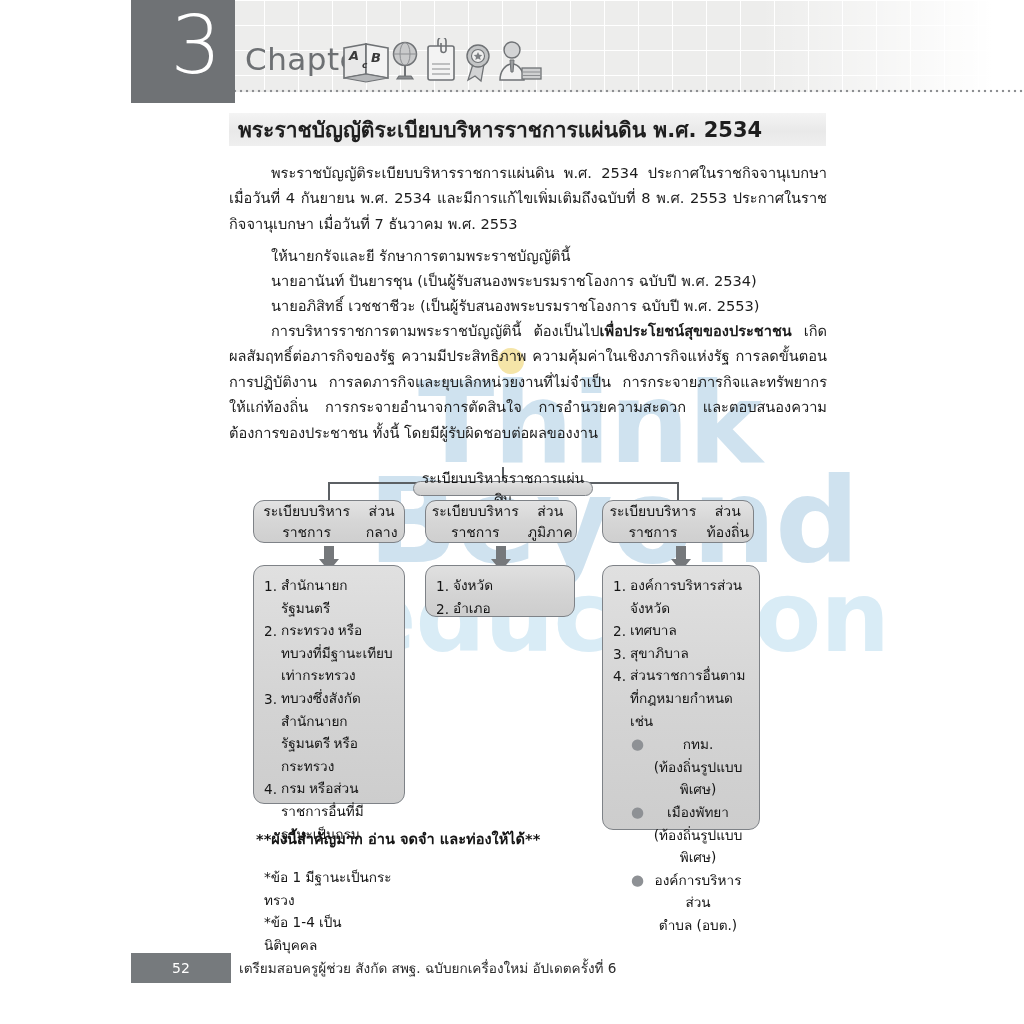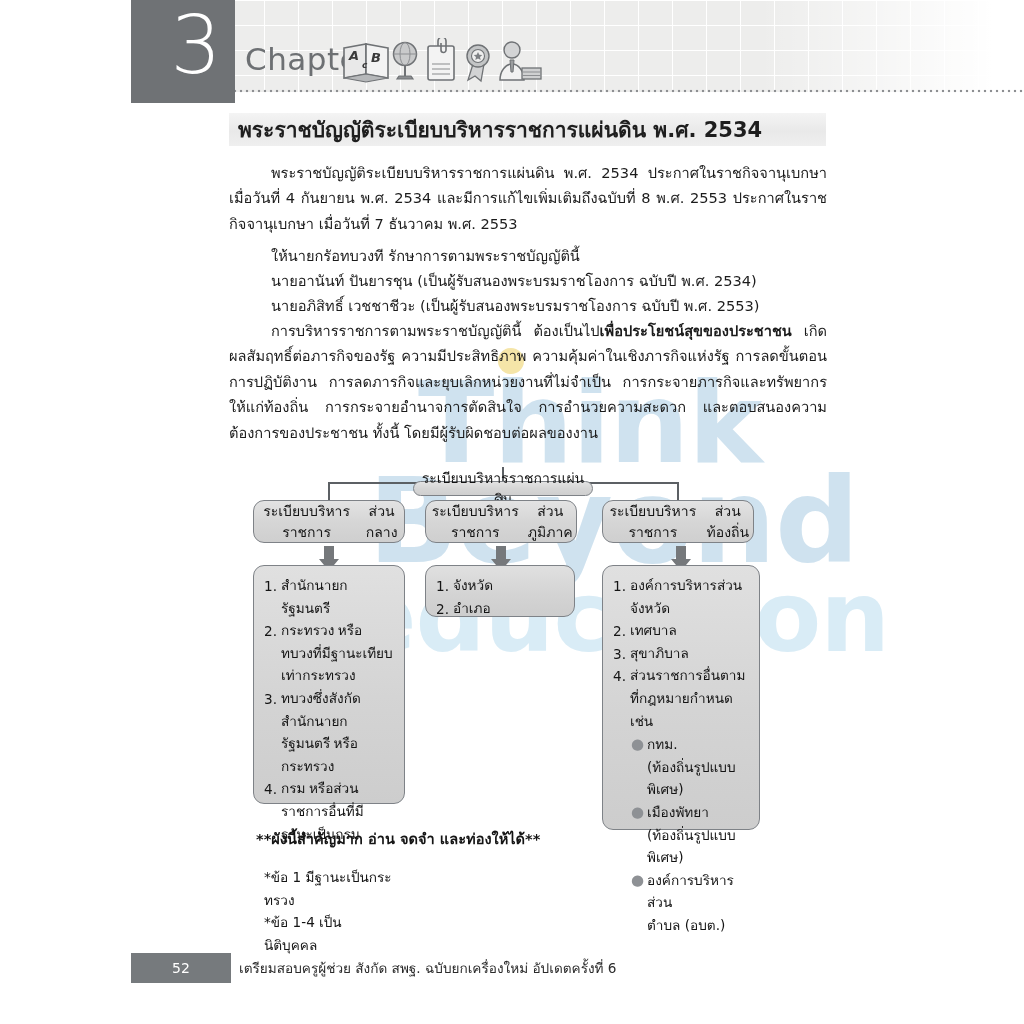--- a/index.html
+++ b/index.html
@@ -145,21 +145,21 @@
   }
   #leaf-1{ left:253px; top:565px; width:152px; height:239px; }
   #leaf-2{ left:425px; top:565px; width:150px; height:52px; }
   #leaf-3{ left:602px; top:565px; width:158px; height:265px; }
 
   .li{ display:flex; }
   .li .num{ width:17px; flex:0 0 17px; }
   .li .txt{ flex:1;font-family:Liberation Serif, serif; }
   .sub{ display:flex; padding-left:18px; }
   .sub .bul{ width:16px; flex:0 0 16px; color:#8e9195; font-size:15px; line-height:22.6px;}
-  .sub .txt{ flex:1; }
+  .sub .txt{ flex:1;text-align:center; }
   .note-star{ margin-top:2px; }
 
   
   .conn{ position:absolute; background:#5c6064; }
 
   
   .arrow{ position:absolute; width:22px; height:26px; }
 
   
   #diagram-caption{
@@ -249,21 +249,21 @@
         <line x1="180" y1="37.5" x2="199" y2="37.5" stroke="#8d8f92" stroke-width="1"></line>
       </g>
     </svg>
   </div>
 
   <div id="heading-bar"></div>
   <div id="heading-text">พระราชบัญญัติระเบียบบริหารราชการแผ่นดิน พ.ศ. 2534</div>
 
   <div class="para ind" style="top:160px;">พระราชบัญญัติระเบียบบริหารราชการแผ่นดิน พ.ศ. 2534 ประกาศในราชกิจจานุเบกษา เมื่อวันที่ 4 กันยายน พ.ศ. 2534 และมีการแก้ไขเพิ่มเติมถึงฉบับที่ 8 พ.ศ. 2553 ประกาศในราชกิจจานุเบกษา เมื่อวันที่ 7 ธันวาคม พ.ศ. 2553</div>
 
-  <div class="line ind" style="top:243px;">ให้นายกรัอทบวงที รักษาการตามพระราชบัญญัตินี้</div>
+  <div class="line ind" style="top:243px;">ให้นายกรัจและยี รักษาการตามพระราชบัญญัตินี้</div>
   <div class="line ind" style="top:268px;">นายอานันท์ ปันยารชุน (เป็นผู้รับสนองพระบรมราชโองการ ฉบับปี พ.ศ. 2534)</div>
   <div class="line ind" style="top:293px;">นายอภิสิทธิ์ เวชชาชีวะ (เป็นผู้รับสนองพระบรมราชโองการ ฉบับปี พ.ศ. 2553)</div>
 
   <div class="para ind" style="top:318px;"><span>การบริหารราชการตามพระราชบัญญัตินี้ ต้องเป็นไป</span><b class="hl">เพื่อประโยชน์สุขของประชาชน</b><span> เกิดผลสัมฤทธิ์ต่อภารกิจของรัฐ  ความมีประสิทธิภาพ  ความคุ้มค่าในเชิงภารกิจแห่งรัฐ  การลดขั้นตอนการปฏิบัติงาน การลดภารกิจและยุบเลิกหน่วยงานที่ไม่จำเป็น การกระจายภารกิจและทรัพยากรให้แก่ท้องถิ่น การกระจายอำนาจการตัดสินใจ การอำนวยความสะดวก และตอบสนองความต้องการของประชาชน ทั้งนี้ โดยมีผู้รับผิดชอบต่อผลของงาน</span></div>
 
   <div id="chart">
 
     <div class="conn" style="left:502px; top:467px;  width:1.6px; height:16px;"></div>
     <div class="conn" style="left:328px; top:482px;  width:350px; height:1.6px;"></div>
     <div class="conn" style="left:328px; top:482px;  width:1.6px; height:19px;"></div>

